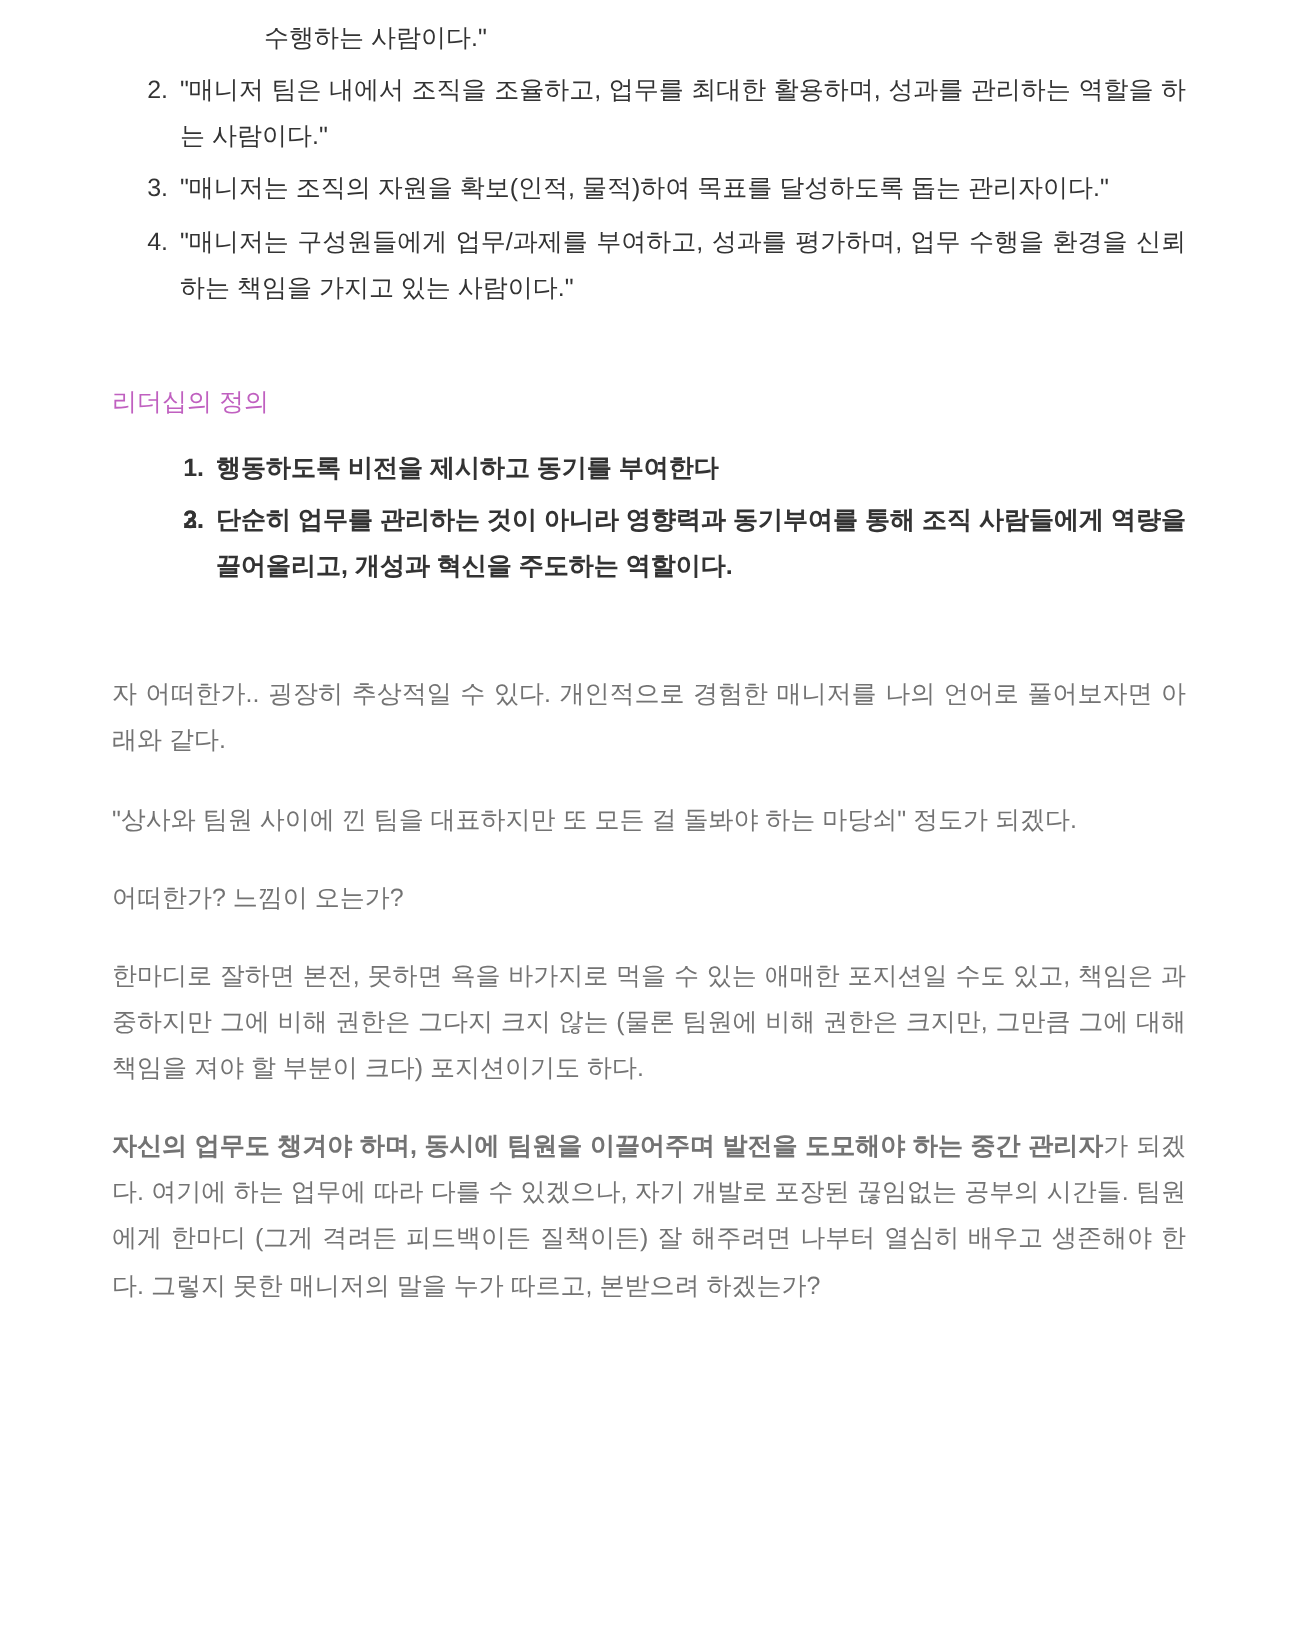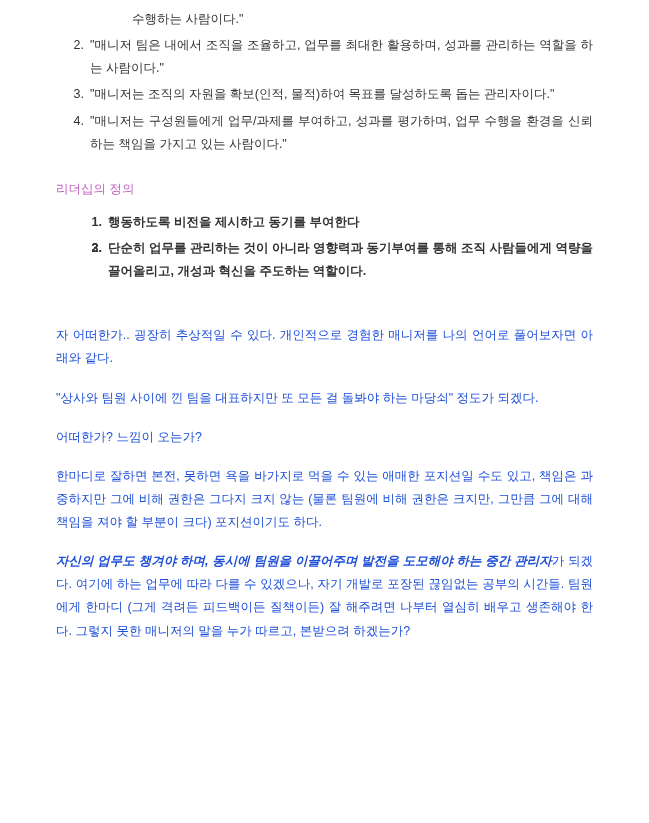--- a/index.html
+++ b/index.html
@@ -50,21 +50,21 @@
   .cont-line {
     padding-left: 76px;
     margin: 0 0 3px 0;
     color: #333333;
   }
 
   
   .section-heading {
     color: #c060c0;
     font-size: 12.5px;
-    margin: 22px 0 10px 0;
+    margin: 34px 0 10px 0;
     padding-left: 0;
     font-weight: normal;
   }
 
   ol.num-list {
     list-style: none;
     margin: 0 0 0 0;
     padding: 0;
   }
   ol.num-list li {
@@ -81,24 +81,24 @@
     top: 0;
     width: 18px;
     text-align: right;
     font-weight: bold;
   }
 
   
   p.body {
     margin: 0 0 16px 0;
     text-align: justify;
-    color: #1d4ed8;
+    color: #737373;
   }
   .spacer-lg { height: 38px; }
-  .strong-run { font-weight: bold; font-style: italic; }
+  .strong-run { font-weight: bold; }
 </style>
 </head>
 <body>
 
 <div class="page">
 
   <div class="cont-line">수행하는 사람이다."</div>
 
   <ol class="def-list">
     <li>

